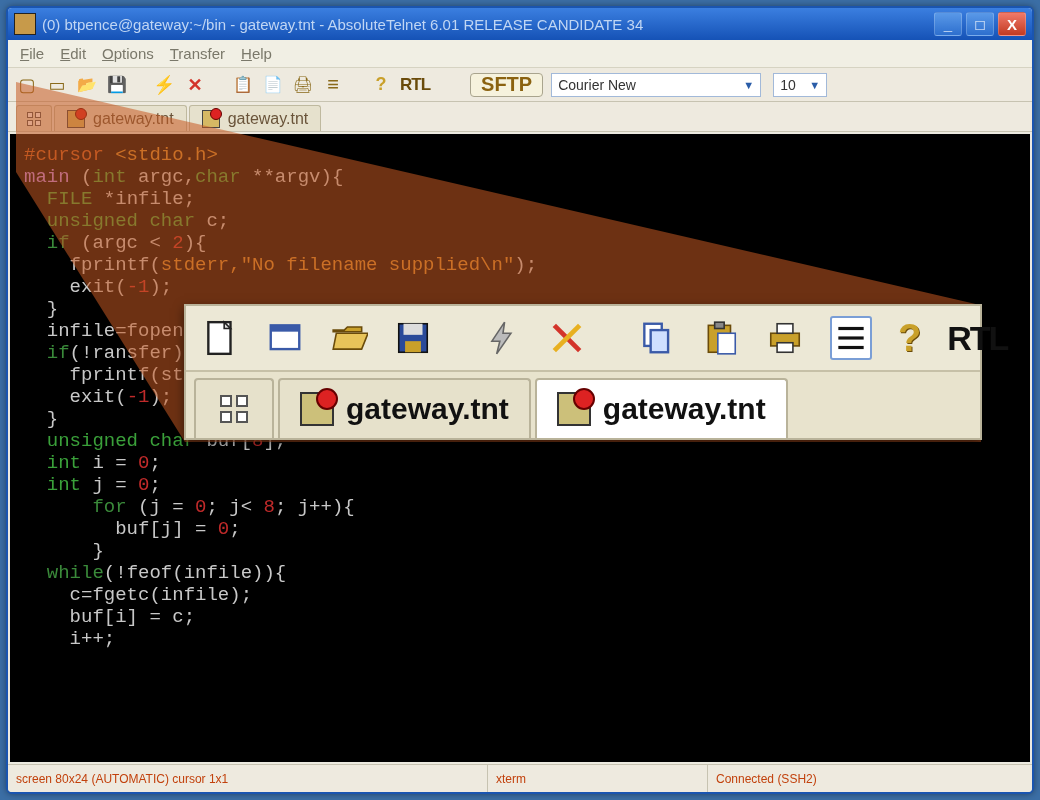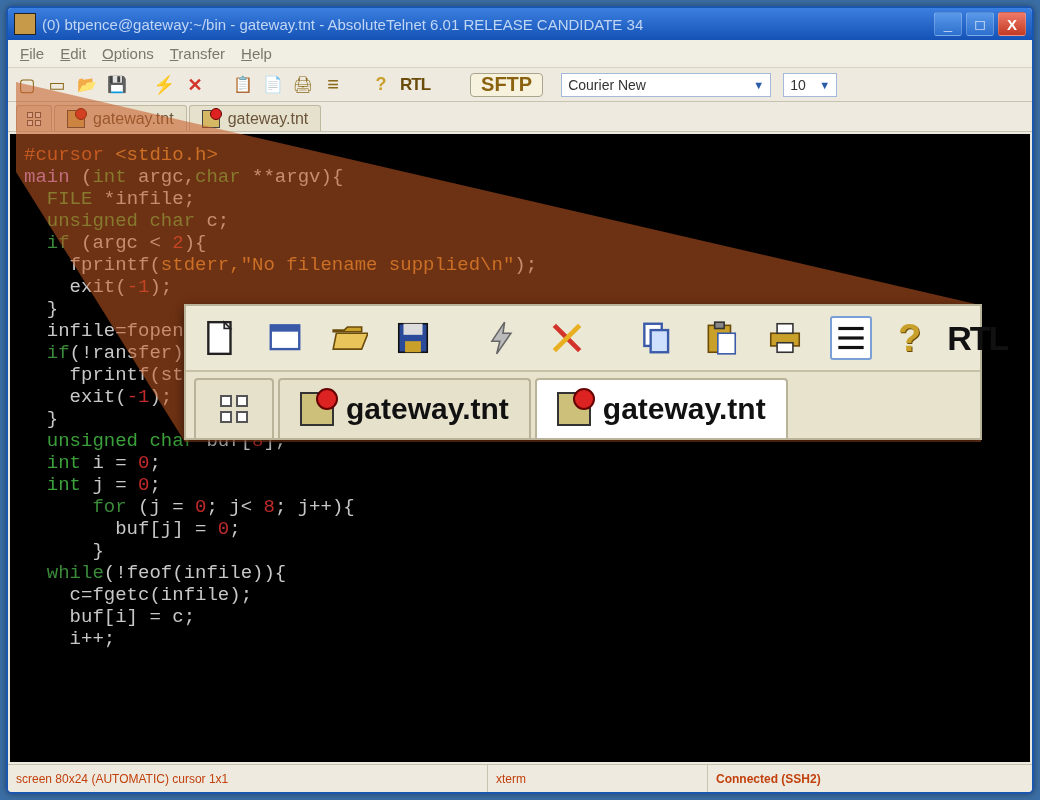--- a/index.html
+++ b/index.html
@@ -59,21 +59,21 @@
   .sftp-btn {
     height: 24px; padding: 0 10px; background: #f6f2dd; border: 1px solid #a9a48e;
     border-radius: 4px; color: #8b6210; font-weight: 700; font-size: 20px;
     display: flex; align-items: center;
   }
   .font-combo, .size-combo {
     height: 24px; background: #fff; border: 1px solid #a2b9d9;
     display: flex; align-items: center; padding: 0 6px; font-size: 14px;
     color: #333;
   }
-  .font-combo { width: 210px; margin-left: 10px; }
+  .font-combo { width: 210px; margin-left: 0; }
   .size-combo { width: 54px; margin-left: 4px; }
   .combo-caret { margin-left: auto; color: #2a5da8; font-size: 11px; }
 
   .tabbar {
     height: 30px; background: #eeeadf; display: flex; align-items: flex-end;
     padding-left: 8px; border-bottom: 1px solid #c7c3b1; gap: 2px;
   }
   .tab {
     height: 26px; background: #e6e1cd; border: 1px solid #bfb99f;
     border-bottom: none; border-radius: 3px 3px 0 0;
@@ -97,21 +97,21 @@
   }
 
   .statusbar {
     position: absolute; left: 0; right: 0; bottom: 0; height: 28px;
     background: #eeeadf; border-top: 1px solid #c7c3b1;
     display: flex; align-items: flex-end; font-size: 12px; color: #c2410c;
   }
   .statusbar .cell { padding: 0 8px; height: 100%; display: flex; align-items: center; }
   .statusbar .left { width: 480px; border-right: 1px solid #c7c3b1; }
   .statusbar .mid  { width: 220px; border-right: 1px solid #c7c3b1; }
-  .statusbar .right{ flex: 1; font-weight: bold; }
+  .statusbar .right{ flex: 1; }
 
   
   .highlight-shape {
     position: absolute; left: 8px; top: 74px; width: 965px; height: 360px;
     background: rgba(199,90,34,0.55);
     clip-path: polygon(0 0, 100% 62%, 100% 100%, 17.5% 100%, 0 25%);
     pointer-events: none;
   }
 
   

